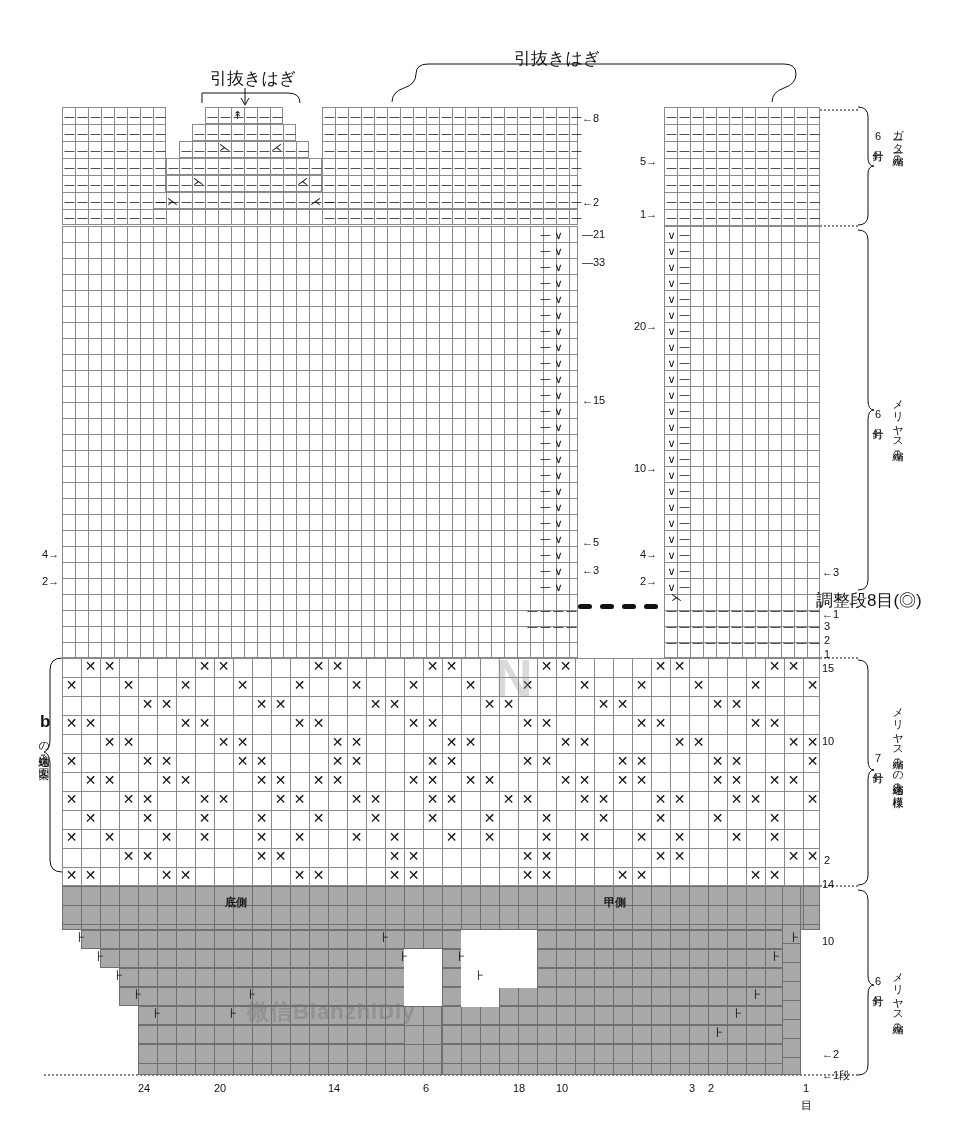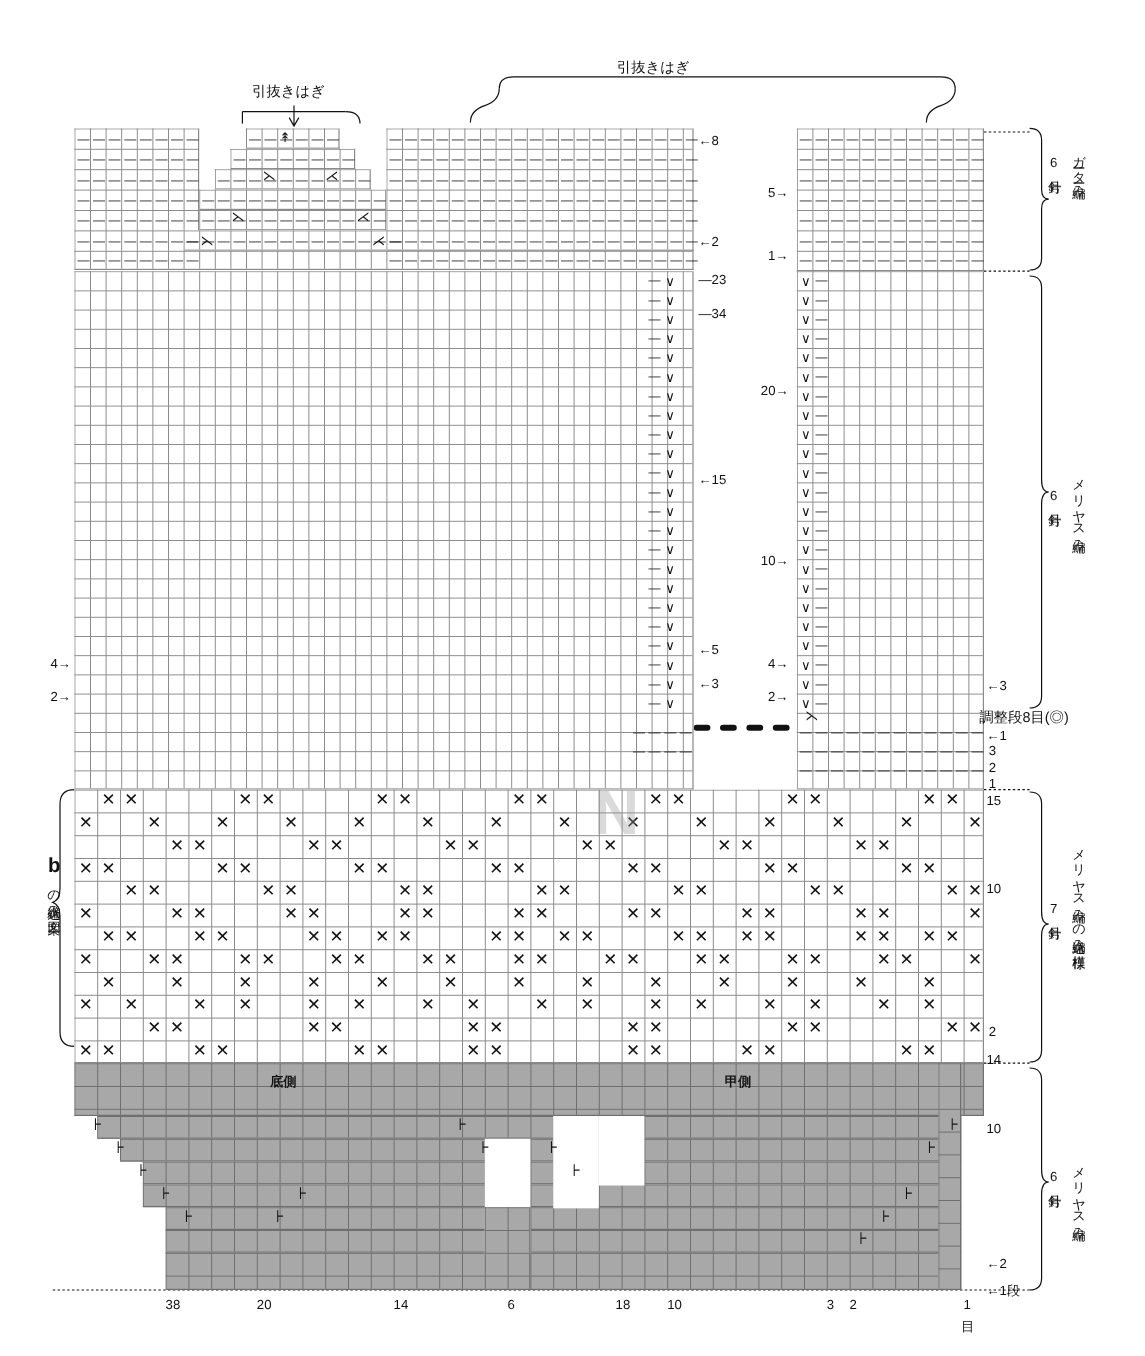--- a/index.html
+++ b/index.html
@@ -1,19 +1,19 @@
 <!DOCTYPE html>
 <html><head>
 <meta charset="utf-8">
 <style>
   html,body{margin:0;padding:0;background:#ffffff;}
   body{width:954px;height:1130px;position:relative;font-family:"Liberation Sans",sans-serif;color:#111;overflow:hidden;}
   #root{position:absolute;left:0;top:0;width:954px;height:1130px;}
   .abs{position:absolute;}
-  .lbl{font-size:12px;line-height:1.05;white-space:pre;color:#111;}
+  .lbl{font-size:17px;line-height:1.05;white-space:pre;color:#111;}
   .lbl-v{font-size:11px;line-height:1.1;writing-mode:vertical-rl;text-orientation:upright;white-space:nowrap;color:#111;}
   .num{font-size:11px;color:#111;white-space:nowrap;}
   .bold{font-weight:bold;}
   .grid{position:absolute;background-repeat:repeat;background-color:#fff;
         background-image:linear-gradient(to right,#8a8a8a 1px,transparent 1px),
                          linear-gradient(to bottom,#8a8a8a 1px,transparent 1px);
         box-sizing:border-box;border-right:1px solid #8a8a8a;border-bottom:1px solid #8a8a8a;}
   .gridgray{position:absolute;background-repeat:repeat;background-color:#a8a8a8;
         background-image:linear-gradient(to right,#6f6f6f 1px,transparent 1px),
                          linear-gradient(to bottom,#6f6f6f 1px,transparent 1px);
@@ -813,22 +813,22 @@
   <div class="lbl-v abs" style="left:872px;top:408px;">6号針</div>
 
   <div class="lbl-v abs" style="left:892px;top:700px;">メリヤス編みの編込み模様</div>
   <div class="lbl-v abs" style="left:872px;top:752px;">7号針</div>
 
   <div class="lbl-v abs" style="left:892px;top:965px;">メリヤス編み</div>
   <div class="lbl-v abs" style="left:872px;top:975px;">6号針</div>
 
   <div class="num abs" style="left:582px;top:112px;">←<span>8</span></div>
   <div class="num abs" style="left:582px;top:196px;">←<span>2</span></div>
-  <div class="num abs" style="left:582px;top:228px;">—<span>23</span></div>
-  <div class="num abs" style="left:582px;top:256px;">—<span>34</span></div>
+  <div class="num abs" style="left:582px;top:228px;">—<span>21</span></div>
+  <div class="num abs" style="left:582px;top:256px;">—<span>33</span></div>
   <div class="num abs" style="left:582px;top:394px;">←<span>15</span></div>
   <div class="num abs" style="left:582px;top:536px;">←<span>5</span></div>
   <div class="num abs" style="left:582px;top:564px;">←<span>3</span></div>
 
   <div class="num abs" style="left:42px;top:548px;"><span>4</span>→</div>
   <div class="num abs" style="left:42px;top:575px;"><span>2</span>→</div>
 
   <div class="num abs" style="left:640px;top:155px;"><span>5</span>→</div>
   <div class="num abs" style="left:640px;top:208px;"><span>1</span>→</div>
   <div class="num abs" style="left:634px;top:320px;"><span>20</span>→</div>
@@ -842,26 +842,27 @@
   <div class="num abs" style="left:824px;top:634px;">2</div>
   <div class="num abs" style="left:824px;top:648px;">1</div>
   <div class="num abs" style="left:822px;top:662px;">15</div>
   <div class="num abs" style="left:822px;top:735px;">10</div>
   <div class="num abs" style="left:824px;top:854px;">2</div>
   <div class="num abs" style="left:822px;top:878px;">14</div>
   <div class="num abs" style="left:822px;top:935px;">10</div>
   <div class="num abs" style="left:822px;top:1048px;">←<span>2</span></div>
   <div class="num abs" style="left:822px;top:1068px;">←<span>1段</span></div>
 
-  <div class="num abs" style="left:138px;top:1082px;">38</div>
+  <div class="num abs" style="left:138px;top:1082px;">24</div>
   <div class="num abs" style="left:214px;top:1082px;">20</div>
   <div class="num abs" style="left:328px;top:1082px;">14</div>
   <div class="num abs" style="left:423px;top:1082px;">6</div>
   <div class="num abs" style="left:513px;top:1082px;">18</div>
   <div class="num abs" style="left:556px;top:1082px;">10</div>
   <div class="num abs" style="left:689px;top:1082px;">3</div>
   <div class="num abs" style="left:708px;top:1082px;">2</div>
   <div class="num abs" style="left:803px;top:1082px;">1</div>
   <div class="num abs" style="left:801px;top:1098px;">目</div>
 
+  <div class="wm" style="left:247px;top:997px;">微信BianzhiDiy</div>
   <div class="wm2" style="left:495px;top:648px;">N</div>
 
 </div>
 
 </body></html>

